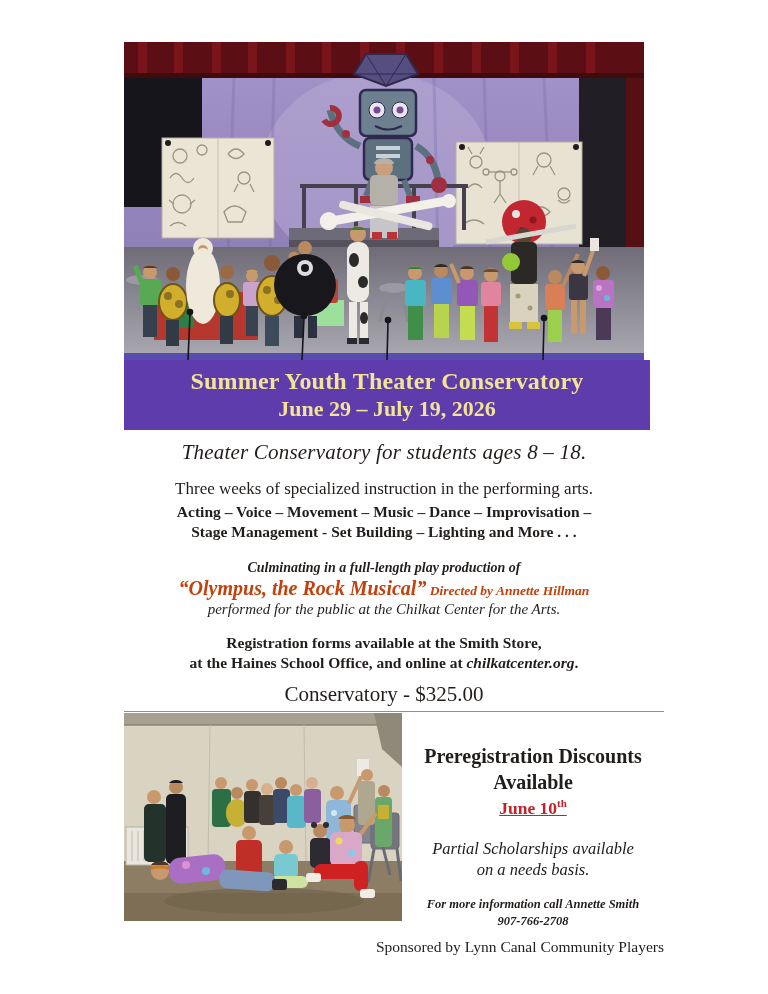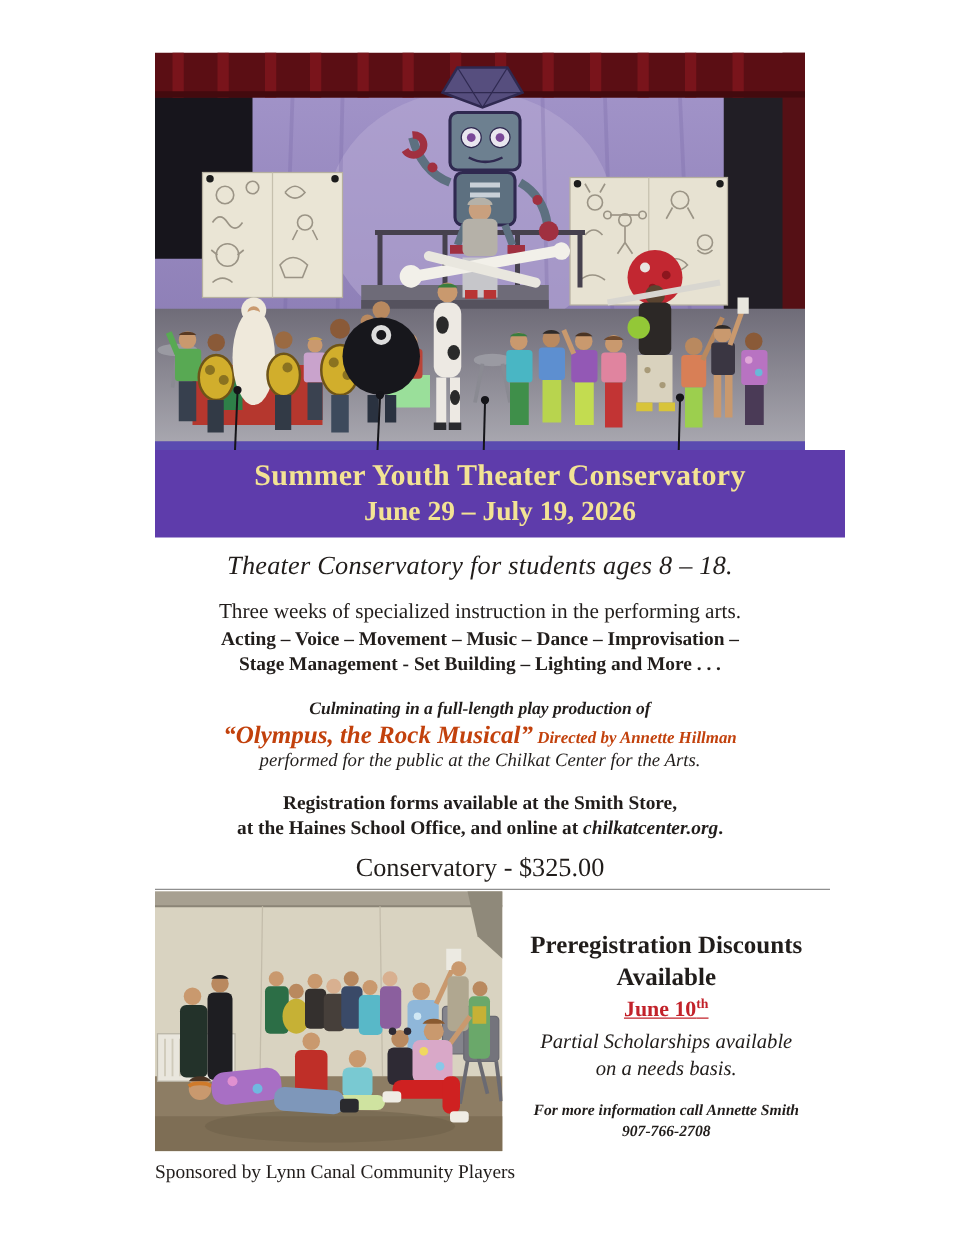--- a/index.html
+++ b/index.html
@@ -3,21 +3,21 @@
 <meta charset="utf-8">
 <style>
   html,body{margin:0;padding:0;background:#ffffff;}
   .page{
     position:relative;width:768px;height:994px;background:#ffffff;overflow:hidden;
     font-family:"Liberation Serif","DejaVu Serif",serif;color:#211d1b;
   }
   .content{position:absolute;left:124px;top:42px;width:540px;}
   .inner{width:520px;}
   .photo-top{display:block;width:520px;height:318px;}
-  .banner{width:520px;background:#5e3cab;color:#f3e394;text-align:center;padding:7px 16px 9px;}
+  .banner{width:520px;background:#5e3cab;color:#f3e394;text-align:center;padding:7px 3px 9px;}
   .banner-title{font-size:24px;font-weight:bold;line-height:1.2;letter-spacing:.2px;}
   .banner-dates{font-size:22px;font-weight:bold;line-height:1.15;}
   .center{text-align:center;}
   .tagline{font-size:21px;font-style:italic;margin-top:10px;letter-spacing:.2px;}
   .desc{font-size:17px;margin-top:14px;}
   .skills{font-size:15.5px;font-weight:bold;line-height:1.27;margin-top:3px;}
   .culminating{font-size:14px;font-weight:bold;font-style:italic;margin-top:19px;}
   .show-line{margin-top:1px;color:#c2410c;font-weight:bold;font-style:italic;}
   .show-title{font-size:20px;}
   .director{font-size:13.5px;}
@@ -26,23 +26,23 @@
   .website{font-style:italic;}
   .price{font-size:21px;margin-top:9px;}
   .rule{border:0;border-top:1.5px solid #8f8f8f;width:540px;margin:4px 0 0 0;}
   .bottom-row{display:flex;width:540px;margin-top:1px;}
   .photo-bottom{display:block;width:278px;height:208px;flex:0 0 278px;}
   .bottom-right{flex:1;text-align:center;padding-top:30px;}
   .prereg-heading{font-size:20px;font-weight:bold;line-height:1.3;width:230px;margin:0 auto;}
   .deadline-label{font-size:17.5px;margin-top:3px;}
   .deadline-date{font-size:17.5px;font-weight:bold;color:#c2222a;margin-top:2px;text-decoration:underline;}
   .deadline-date sup{font-size:11px;}
-  .scholarships{font-size:16.5px;font-style:italic;line-height:1.3;margin-top:4px;}
+  .scholarships{font-size:16.5px;font-style:italic;line-height:1.3;margin-top:19px;}
   .contact{font-size:12.5px;font-weight:bold;font-style:italic;line-height:1.35;margin-top:15px;}
-  .sponsor{font-size:15.5px;text-align:left;width:540px;margin-top:8px;}
+  .sponsor{font-size:15.5px;text-align:right;width:540px;margin-top:8px;}
 </style>
 </head>
 <body>
 
 <div class="page">
   <div class="content">
     <div class="inner">
 
       <svg class="photo-top" viewBox="0 0 520 318" preserveAspectRatio="none">
         <defs>

